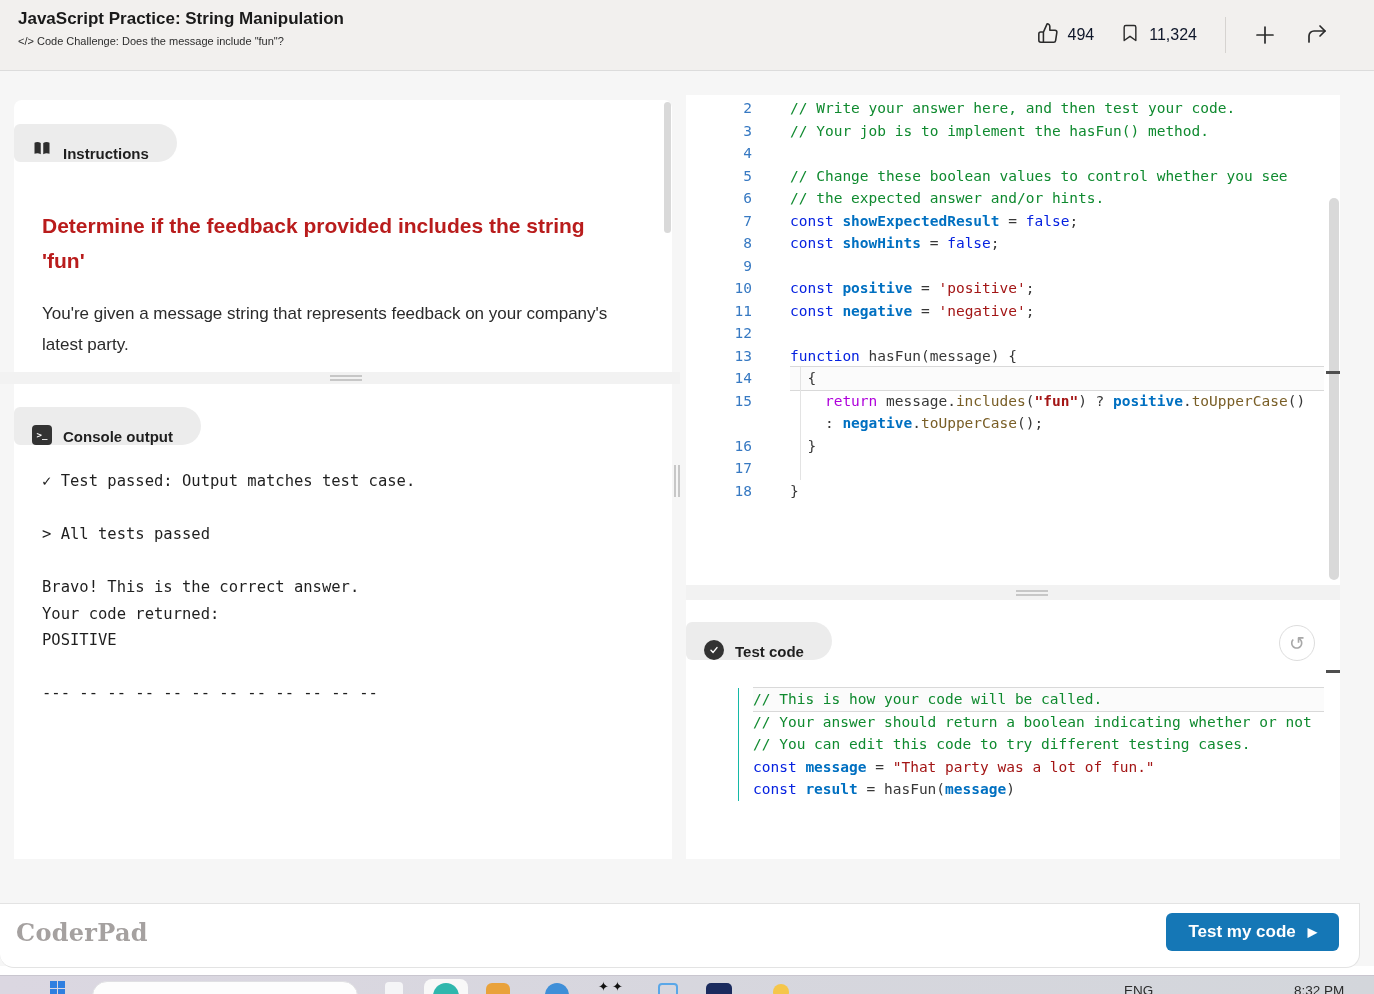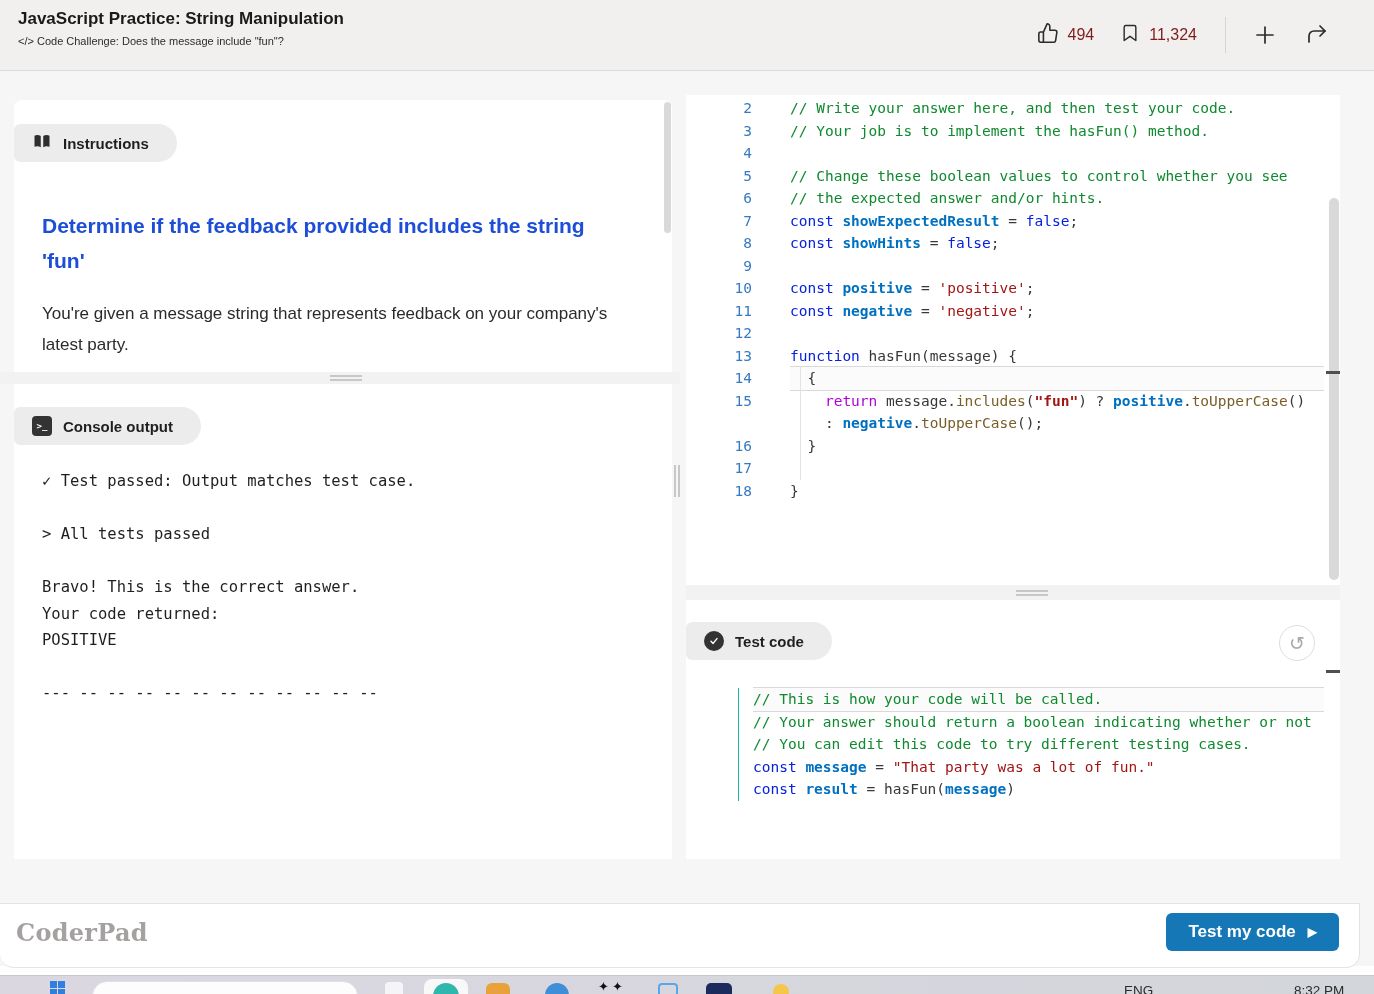--- a/index.html
+++ b/index.html
@@ -6,41 +6,41 @@
   body{
     width:1374px;height:994px;position:relative;overflow:hidden;
     background:#f6f6f6;font-family:"Liberation Sans",sans-serif;
     -webkit-font-smoothing:antialiased;
   }
   
   .header{position:absolute;left:0;top:0;width:1374px;height:71px;background:#f2f0ee;border-bottom:1px solid #dcdcdc;box-sizing:border-box}
   .h-title{position:absolute;left:18px;top:9px;font-size:17px;font-weight:700;color:#1a1a1a}
   .h-sub{position:absolute;left:18px;top:35px;font-size:11px;color:#2d2d2d}
   .h-right{position:absolute;right:40px;top:0;height:70px;display:flex;align-items:center}
-  .stat{display:flex;align-items:center;gap:9px;font-size:16px;color:#7f1d1d}
+  .stat{display:flex;align-items:center;gap:9px;font-size:16px;color:#0f172a}
   .stat + .stat{margin-left:26px}
   .vdiv{width:1px;height:36px;background:#d6d3d0;margin:0 22px 0 28px}
   .icon-btn{width:34px;height:34px;display:flex;align-items:center;justify-content:center;cursor:pointer}
   .icon-btn + .icon-btn{margin-left:18px}
   svg.ln{stroke:#2b2b2b;fill:none;stroke-width:1.7;stroke-linecap:round;stroke-linejoin:round}
   
   .card{position:absolute;background:#fff}
   #card-instructions{left:14px;top:100px;width:658px;height:272px;border-radius:8px 8px 0 0}
   #card-console{left:14px;top:384px;width:658px;height:475px}
   #card-editor{left:686px;top:95px;width:654px;height:490px;overflow:hidden}
   #card-test{left:686px;top:600px;width:654px;height:259px;overflow:hidden}
   
-  .tab{position:absolute;left:0;display:inline-flex;align-items:center;gap:11px;height:38px;padding:0 28px 0 18px;background:#ececec;border-radius:6px 19px 19px 6px;font-size:15px;font-weight:600;color:#1f1f1f}
+  .tab{position:absolute;left:0;display:inline-flex;align-items:flex-end;gap:11px;height:38px;padding:0 28px 0 18px;background:#ececec;border-radius:6px 19px 19px 6px;font-size:15px;font-weight:600;color:#1f1f1f}
   #tab-instructions{top:24px}
   #tab-console{top:23px}
   #tab-test{top:22px}
   .sq-icon{width:20px;height:20px;border-radius:4px;background:#333;color:#fff;display:flex;align-items:center;justify-content:center;font:bold 9px "DejaVu Sans Mono",monospace;letter-spacing:0}
   .circ-icon{width:20px;height:20px;border-radius:50%;background:#333;display:flex;align-items:center;justify-content:center}
   
-  .inst-heading{position:absolute;left:28px;top:108px;width:580px;font-size:21px;font-weight:700;line-height:35px;color:#1d4ed8}
+  .inst-heading{position:absolute;left:28px;top:108px;width:580px;font-size:21px;font-weight:700;line-height:35px;color:#b91c1c}
   .inst-body{position:absolute;left:28px;top:199px;width:575px;font-size:17px;line-height:30.5px;color:#2b2b2b}
   
   #console-lines{position:absolute;left:28px;top:84px;right:20px}
   .console-line{height:26.5px;line-height:26.5px;font-family:"DejaVu Sans Mono",monospace;font-size:15.5px;color:#1f1f1f;white-space:pre}
   
   .code-row{height:22.5px;line-height:22.5px;font-family:"DejaVu Sans Mono",monospace;font-size:14.5px;white-space:pre;display:flex;color:#383838}
   .gut{width:66px;text-align:right;color:#3779c2;flex:none}
   .ct{margin-left:38px;flex:none}
   #editor-lines{position:absolute;left:0;top:2px;right:16px}
   #editor-lines .ct{flex:1}

